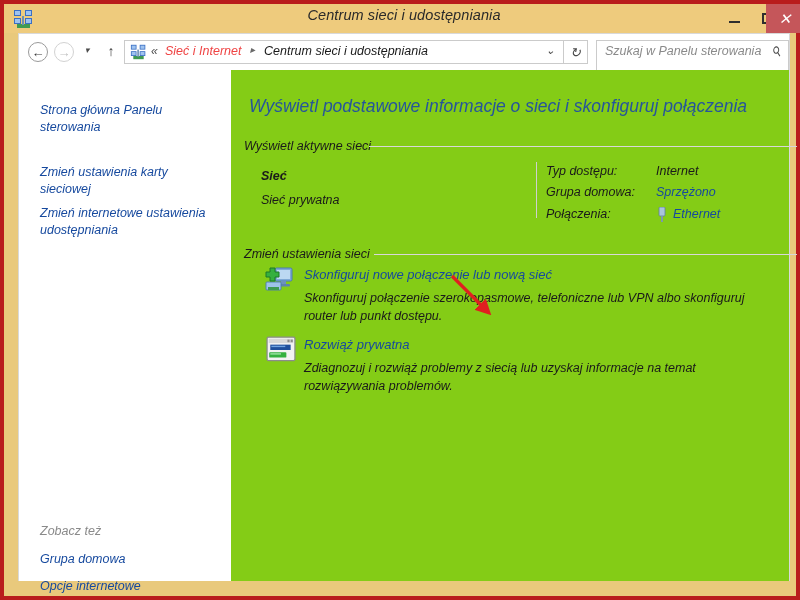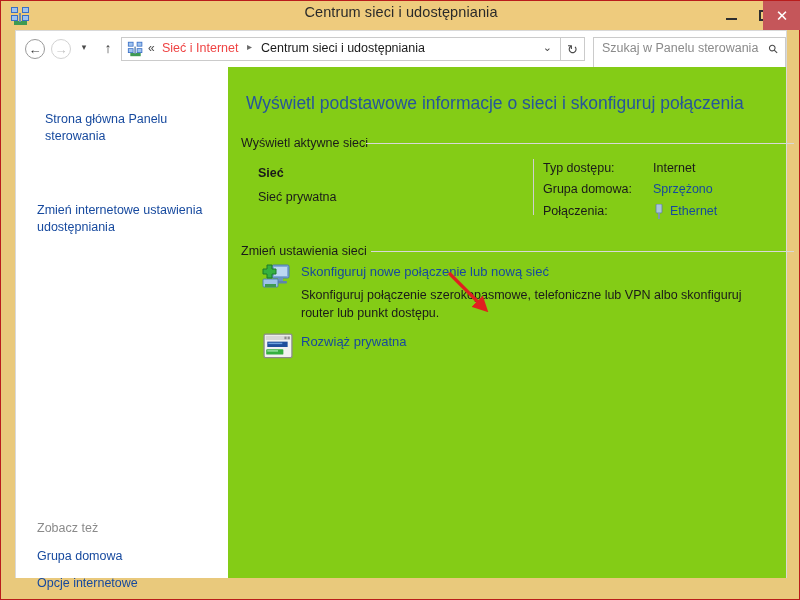--- a/index.html
+++ b/index.html
@@ -9,21 +9,22 @@
     background: #ffffff;
     overflow: hidden;
   }
 
   
   #window {
     position: absolute;
     left: 0; top: 0;
     width: 800px; height: 600px;
     background: #e9c97c;
-    border: 1px solid #b91c1c;
+    border: 4px solid #b91c1c;
+    font-style: italic;
   }
 
   
   #titlebar {
     position: absolute;
     left: 0; top: 0;
     width: 800px; height: 29px;
     background: #eecb7d;
   }
   #title-icon {
@@ -138,21 +139,21 @@
   }
 
   .side-link {
     position: absolute;
     left: 21px;
     width: 175px;
     font-size: 12.5px;
     color: #16499e;
     line-height: 17px;
   }
-  #side-l0 { top: 44px; margin-left: 8px; }
+  #side-l0 { top: 32px; }
   #side-l1 { top: 94px; }
   #side-l2 { top: 135px; }
 
   #seealso-head {
     position: absolute; left: 21px; top: 454px;
     font-size: 12.5px; color: #8a8a8a;
   }
   #seealso-0 { top: 481px; }
   #seealso-1 { top: 508px; }
 
@@ -303,20 +304,21 @@
       </div>
 
       <div id="searchbox">
         <span id="search-text">Szukaj w Panelu sterowania</span>
         <span id="search-icon">⚲</span>
       </div>
     </div>
 
     <div id="sidebar">
       <div class="side-link" id="side-l0">Strona główna Panelu sterowania</div>
+      <div class="side-link" id="side-l1">Zmień ustawienia karty sieciowej</div>
       <div class="side-link" id="side-l2">Zmień internetowe ustawienia udostępniania</div>
 
       <div id="seealso-head">Zobacz też</div>
       <div class="side-link" id="seealso-0">Grupa domowa</div>
       <div class="side-link" id="seealso-1">Opcje internetowe</div>
 
     </div>
 
     <div id="content">
 
@@ -361,20 +363,21 @@
         <rect x="1" y="1" width="26" height="22" rx="1.5" fill="#f2f2f2" stroke="#8c8c8c" stroke-width="1.2"></rect>
         <rect x="2.5" y="2.5" width="23" height="4" fill="#d8d8d8"></rect>
         <rect x="20" y="3.3" width="2" height="2.4" fill="#8c8c8c"></rect>
         <rect x="23" y="3.3" width="2" height="2.4" fill="#8c8c8c"></rect>
         <rect x="4" y="8" width="19" height="5" fill="#1f4f9c"></rect>
         <rect x="5" y="9" width="13" height="1.3" fill="#6fa3e0"></rect>
         <rect x="3" y="15" width="16" height="5" rx="0.8" fill="#35b03f"></rect>
         <rect x="4" y="16" width="10" height="1.3" fill="#9de3a6"></rect>
       </svg>
       <div class="task-link" id="tl-1">Rozwiąż prywatna</div>
+      <div class="task-desc" id="td-1">Zdiagnozuj i rozwiąż problemy z siecią lub uzyskaj informacje na temat rozwiązywania problemów.</div>
 
       <svg id="annot-arrow" viewBox="0 0 48 44">
         <defs>
           <marker id="arrowhead" markerWidth="5" markerHeight="5" refX="2.2" refY="2.5" orient="auto">
             <path d="M0,0 L5,2.5 L0,5 z" fill="#e02020"></path>
           </marker>
         </defs>
         <line x1="5" y1="3" x2="38" y2="36" stroke="#e02020" stroke-width="3.2" marker-end="url(#arrowhead)"></line>
       </svg>
 

